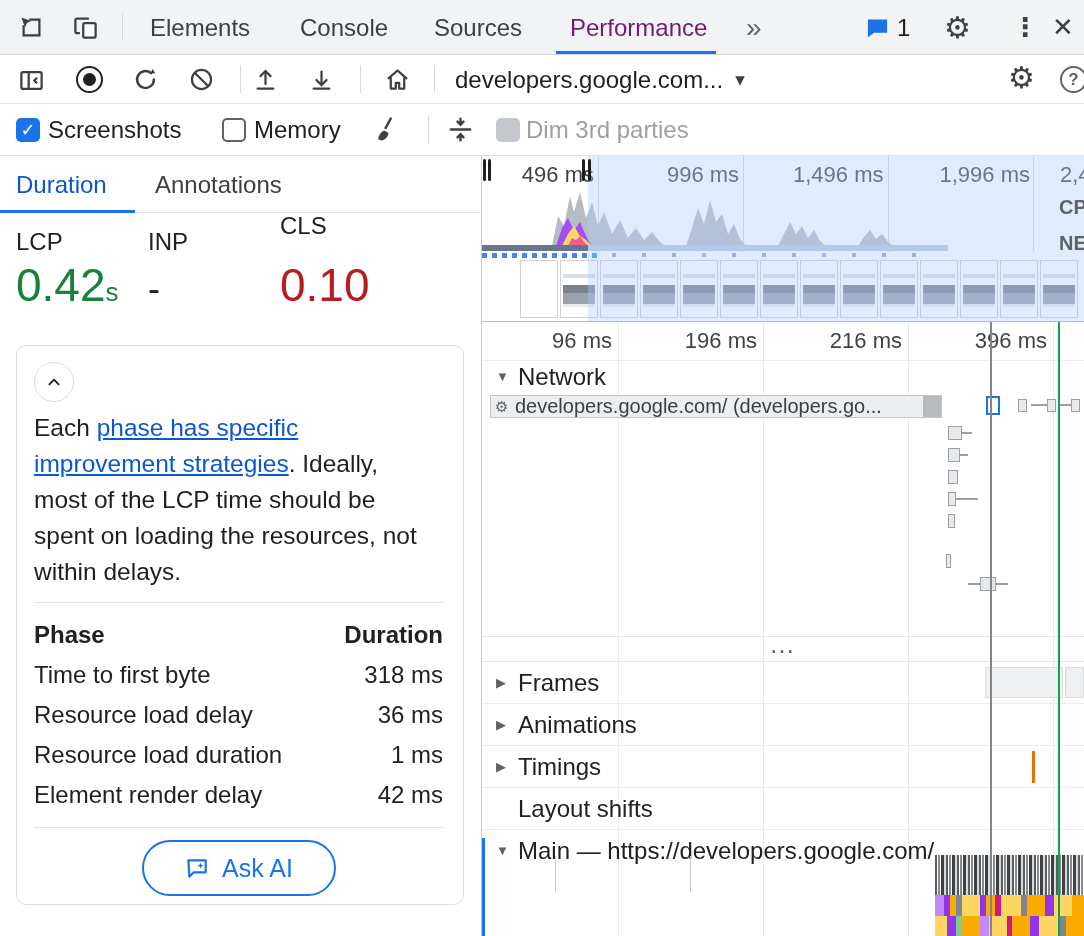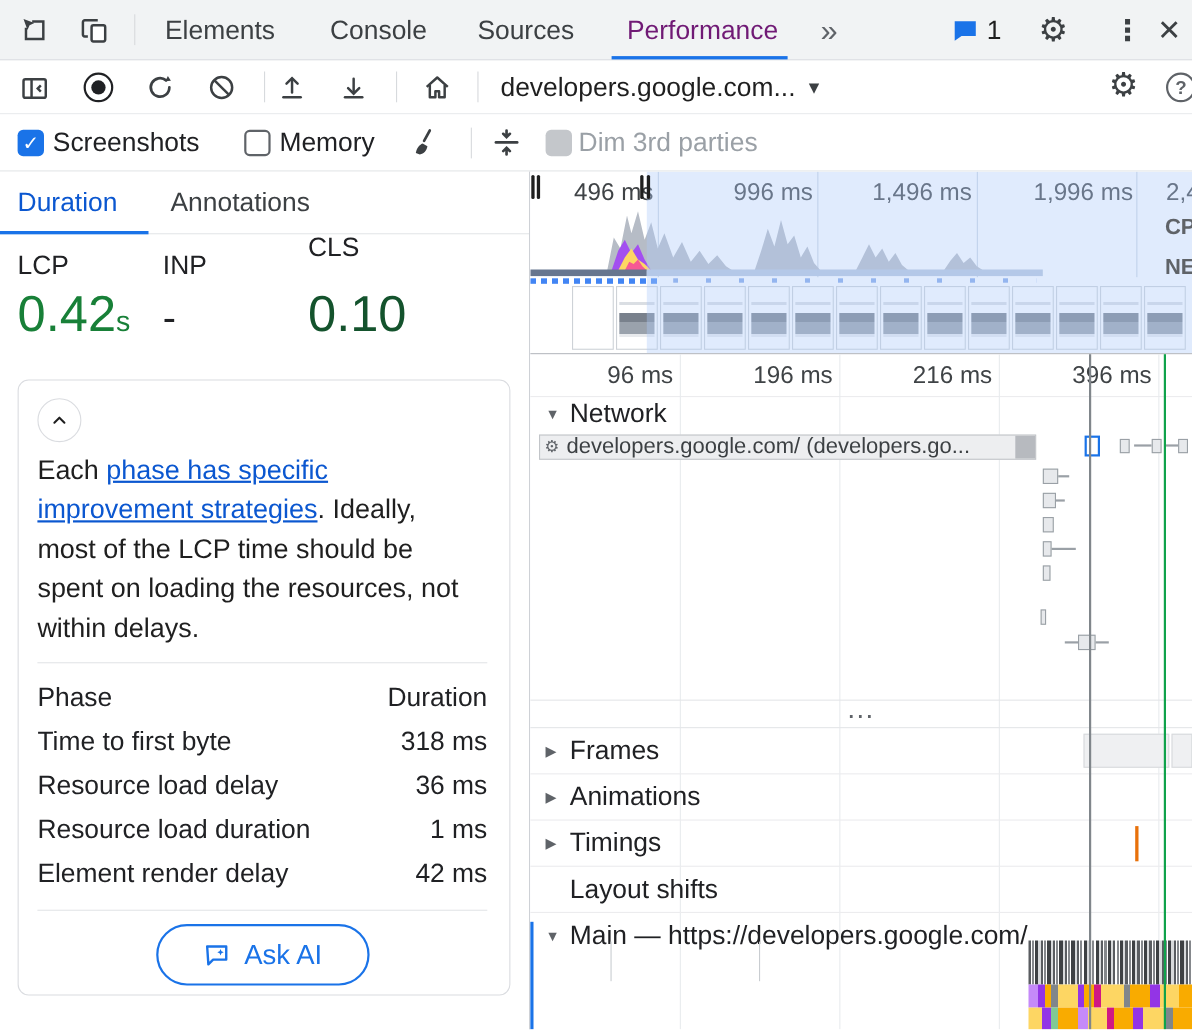--- a/index.html
+++ b/index.html
@@ -166,37 +166,37 @@
       <span class="t" style="left:16px;line-height:57px;font-size:24px;color:#0b57d0">Duration</span>
       <span class="abs" style="left:0;top:54px;width:135px;height:3px;background:#1a73e8"></span>
       <span class="t" style="left:155px;line-height:57px;font-size:24px;color:#3c4043">Annotations</span>
     </div>
 
     <span class="t" style="left:16px;top:72px;font-size:24px">LCP</span>
     <span class="t" style="left:148px;top:72px;font-size:24px">INP</span>
     <span class="t" style="left:280px;top:56px;font-size:24px">CLS</span>
     <span class="t" style="left:16px;top:102px;font-size:46px;color:#188038"><span>0.42</span><span style="font-size:26px">s</span></span>
     <span class="t" style="left:148px;top:112px;font-size:36px;color:#202124">-</span>
-    <span class="t" style="left:280px;top:102px;font-size:46px;color:#14532d">0.10</span>
+    <span class="t" style="left:280px;top:102px;font-size:46px;color:#b91c1c">0.10</span>
 
     <div class="card">
       <div style="display:flex;justify-content:space-between;align-items:flex-start">
         <span style="width:40px;height:40px;border:1px solid #dadce0;border-radius:50%;display:flex;align-items:center;justify-content:center;cursor:pointer">
           <span>
             <svg width="22" height="22" viewBox="0 0 24 24" fill="none" stroke="#1f1f1f" stroke-width="2" stroke-linecap="round" stroke-linejoin="round">
                 <path d="M7 14.5 12 9.5l5 5"></path>
               </svg>
           </span>
         </span>
       </div>
       <p style="width:386px;font-size:24.5px;line-height:36px;margin-top:8px;color:#1f1f1f">
         <span>Each </span><a href="#" style="color:#0b57d0;text-decoration:underline">phase has specific improvement strategies</a><span>. Ideally, most of the LCP time should be spent on loading the resources, not within delays.</span>
       </p>
       <hr>
-      <div class="prow" style="font-weight:normal">
+      <div class="prow" style="font-weight:bold">
         <span>Phase</span>
           <span>Duration</span>
       </div>
       <div class="prow">
           <span>Time to first byte</span>
           <span>318 ms</span>
         </div>
       <div class="prow">
           <span>Resource load delay</span>
           <span>36 ms</span>

